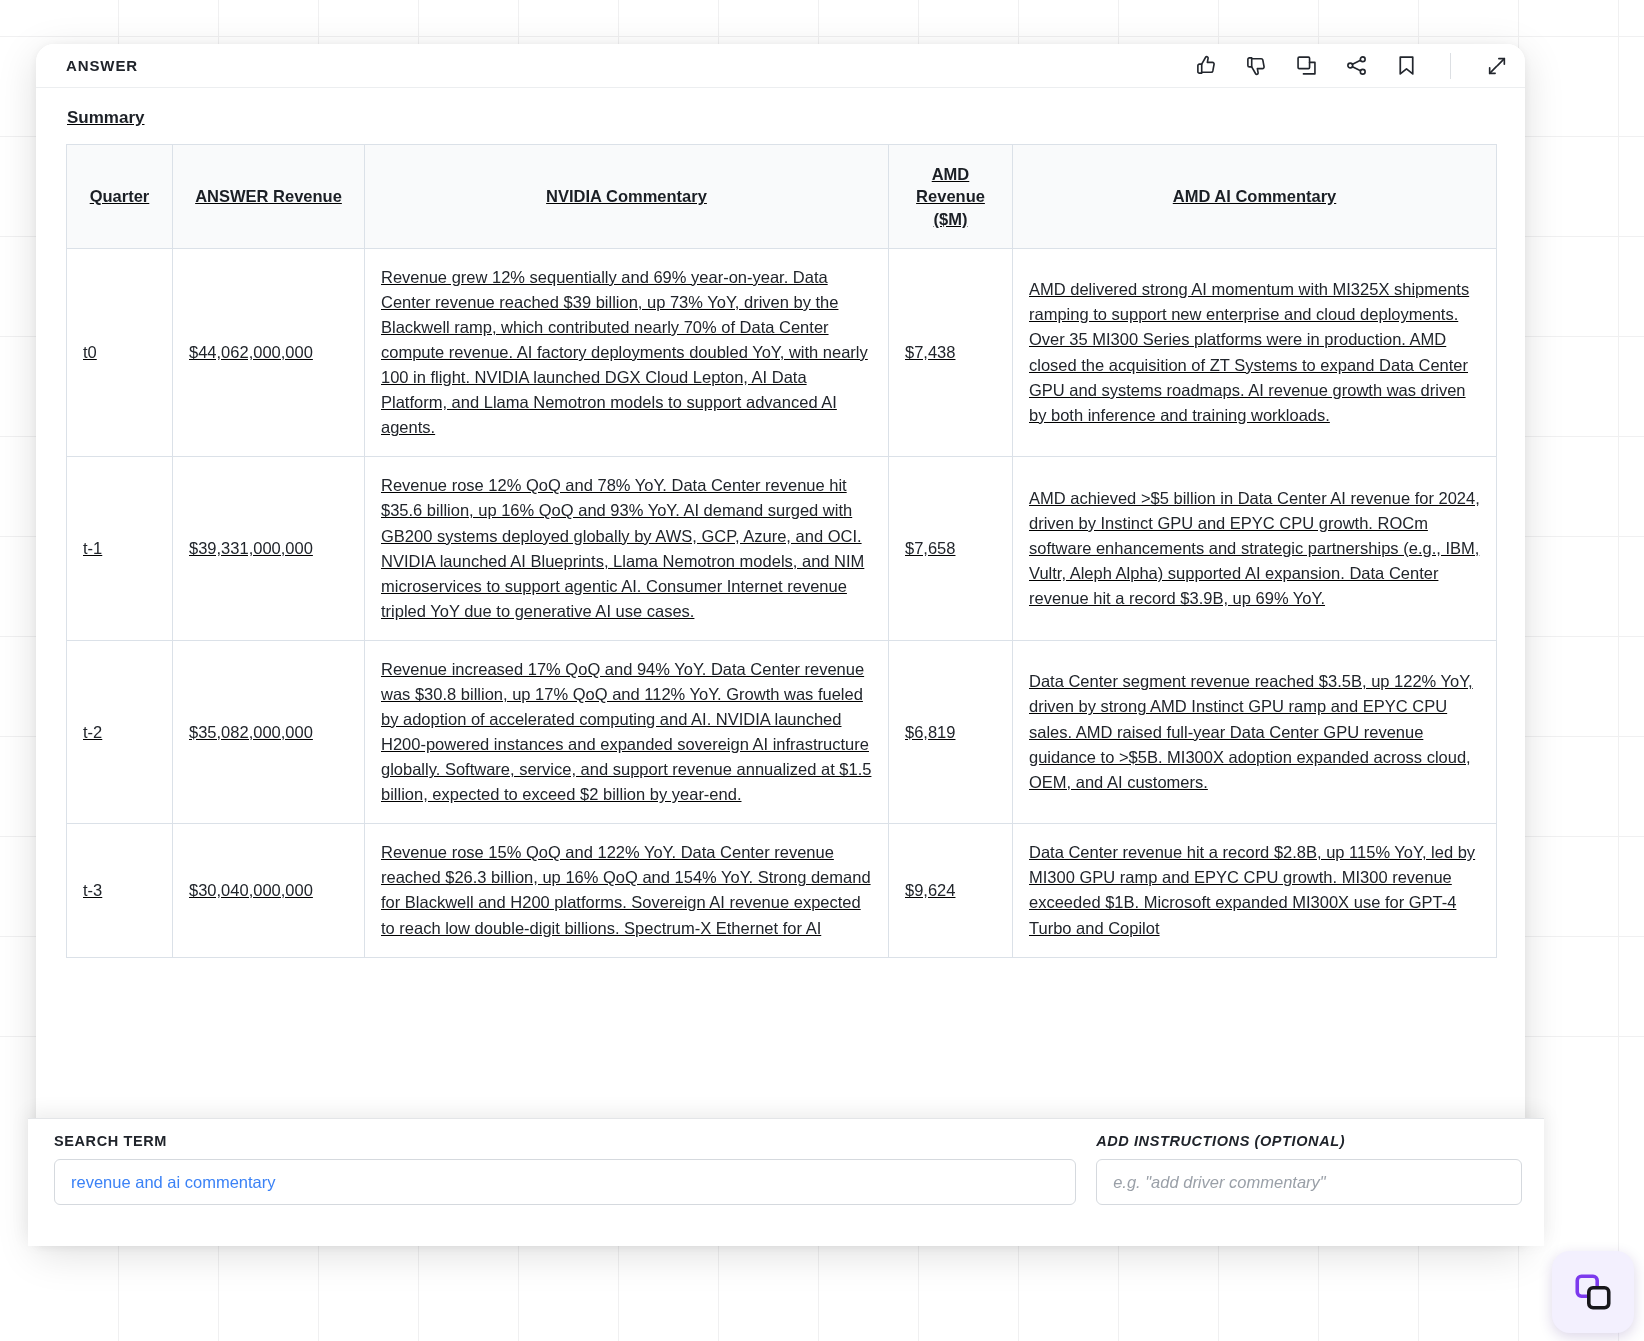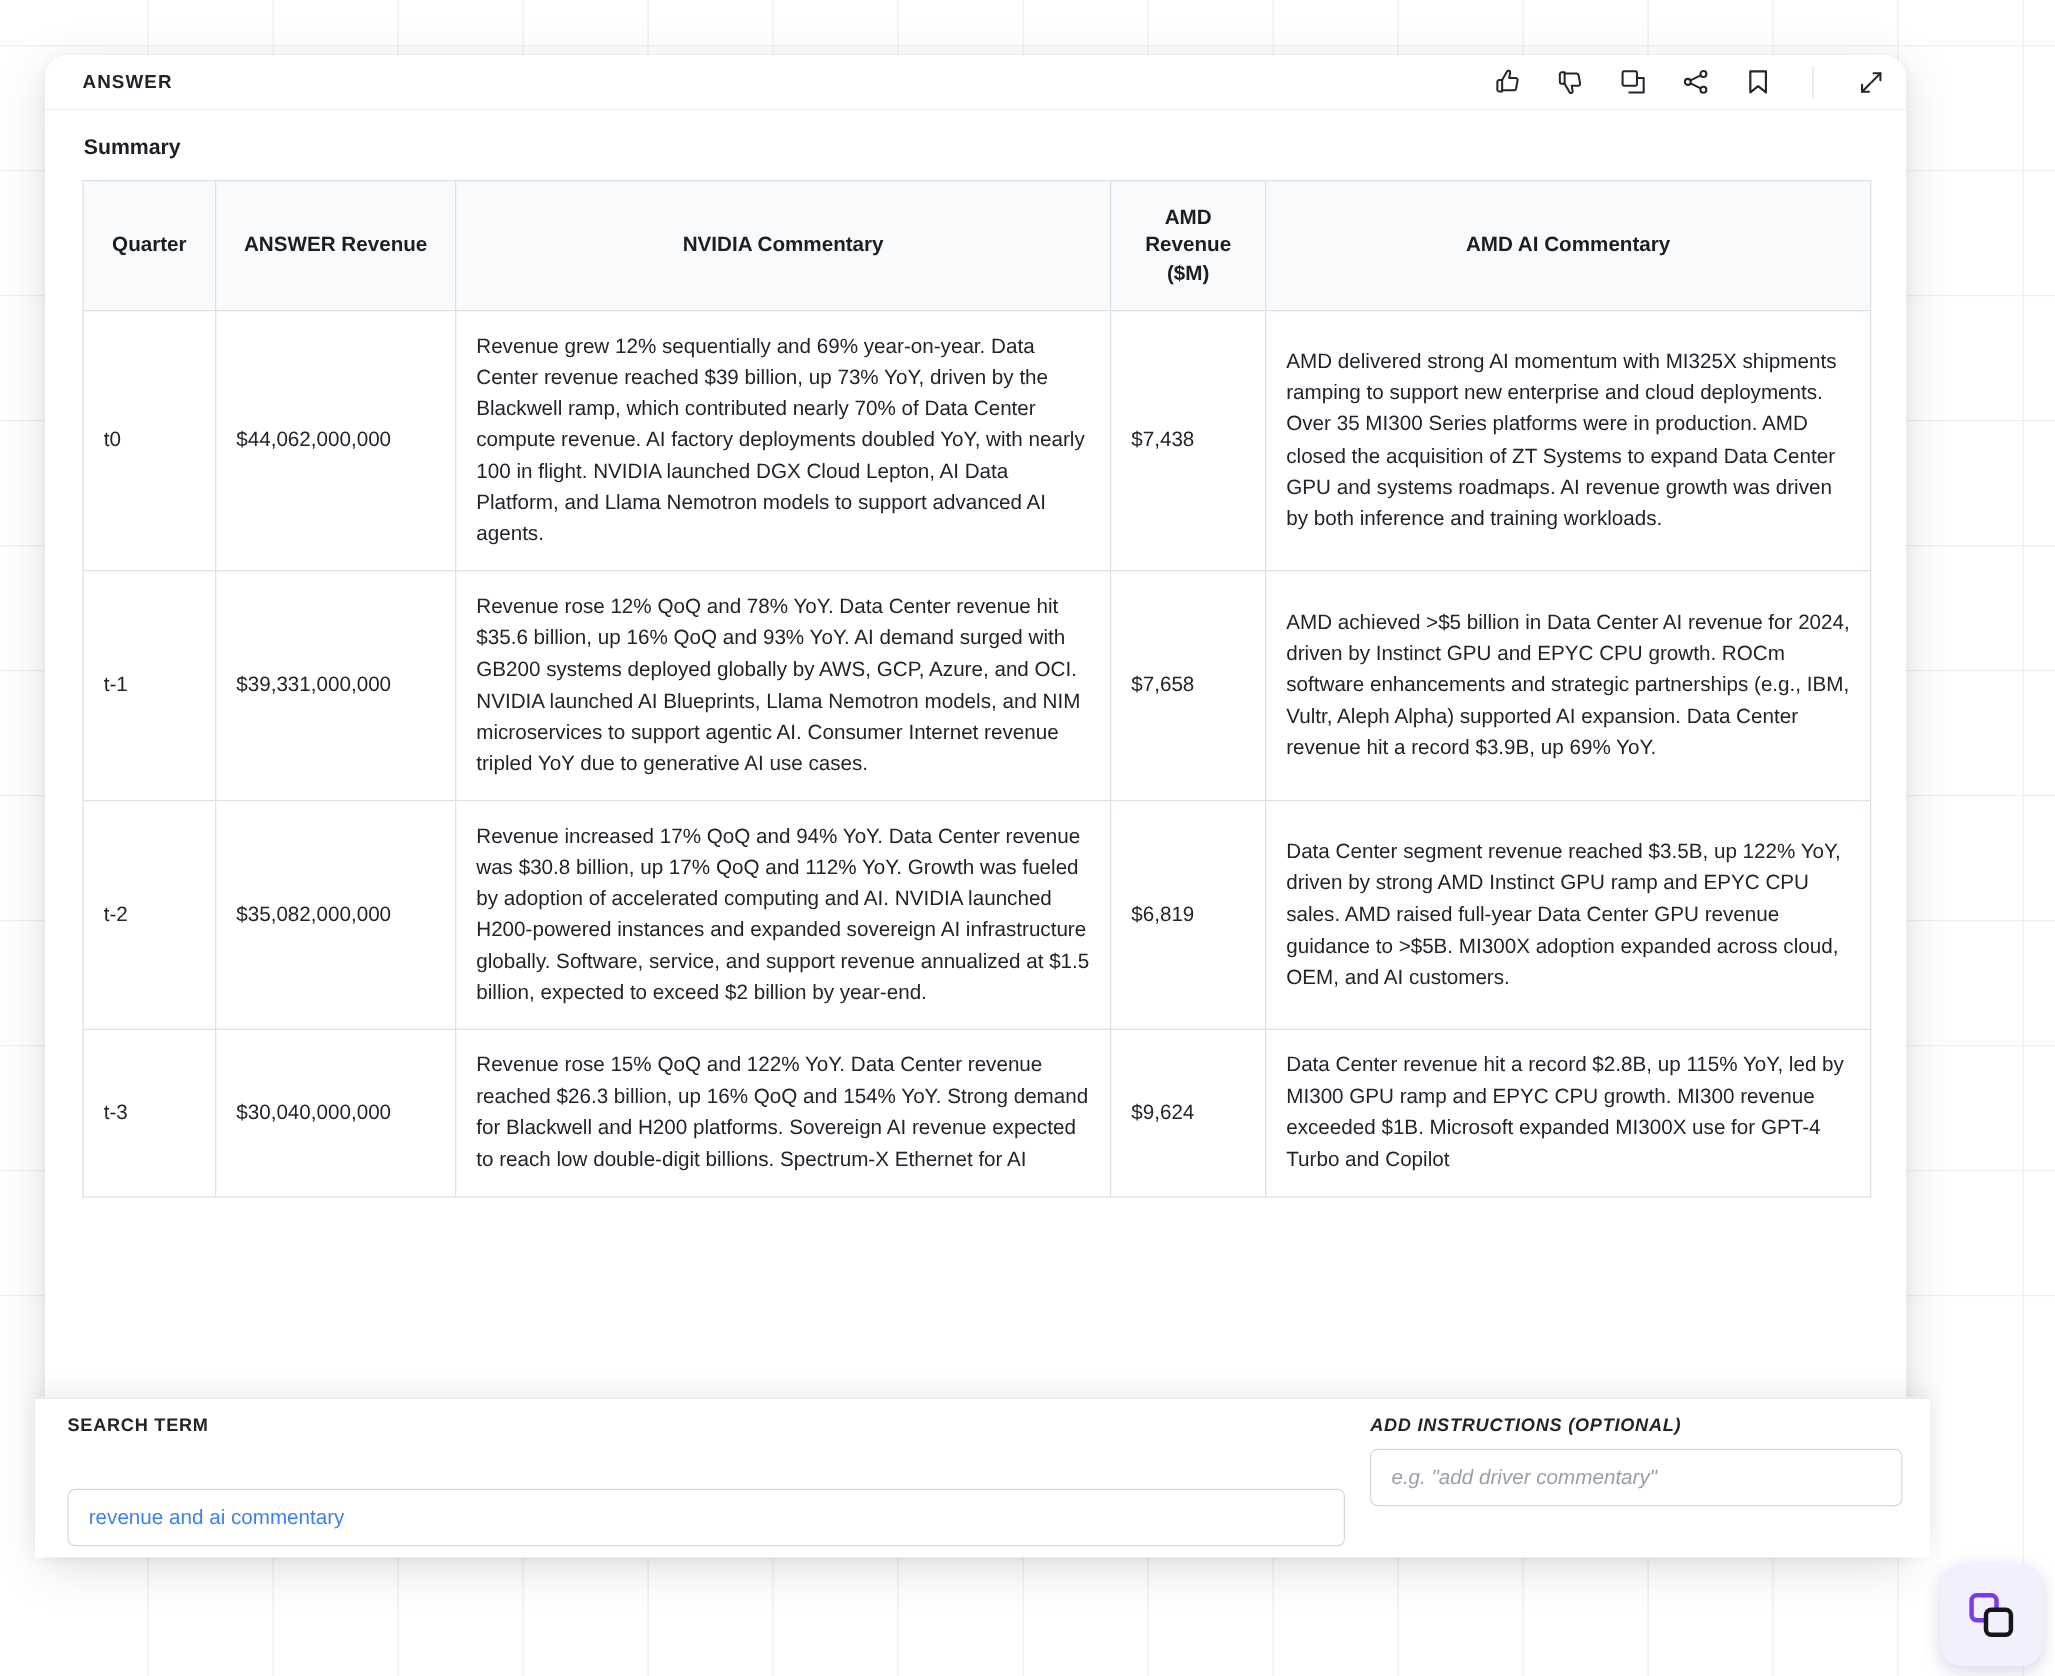--- a/index.html
+++ b/index.html
@@ -35,21 +35,21 @@
     background: #fff;
   }
   .answer-label {
     font-size: 15px; font-weight: bold; letter-spacing: 0.9px;
     color: #20242b;
   }
   .toolbar { margin-left: auto; display: flex; align-items: center; gap: 26px; padding-right: 2px; }
   .tb-btn { width: 24px; height: 24px; display: flex; align-items: center; justify-content: center; cursor: pointer; }
   .tb-sep { width: 1px; height: 26px; background: #dcdfe3; margin: 0 8px 0 6px; }
 
-  .content { padding: 0 30px; }
+  .content { padding: 0 30px; text-decoration: underline; }
   .summary-title {
     font-size: 17px; font-weight: bold; color: #1c2026;
     margin: 20px 0 16px 1px;
   }
 
   table.sum {
     width: 1430px;
     border-collapse: collapse;
     table-layout: fixed;
     font-size: 16.5px;
@@ -102,21 +102,21 @@
     height: 46px;
     border: 1px solid #d5d9de;
     border-radius: 6px;
     background: #fff;
     display: flex; align-items: center;
     padding: 0 16px;
     font-size: 16.5px;
     color: #3b82f6;
   }
   .fld-input.ph { color: #9aa0a8; }
-  .fld-search { width: 1200px; gap: 32px; }
+  .fld-search { width: 1200px; }
   .fld-instr { width: 500px; font-style: italic; }
 
   
   .fab {
     position: absolute;
     right: 10px; bottom: 8px;
     width: 82px; height: 82px;
     border-radius: 18px;
     background: #f3f0fe;
     box-shadow: 0 4px 14px rgba(60,30,130,0.18);

